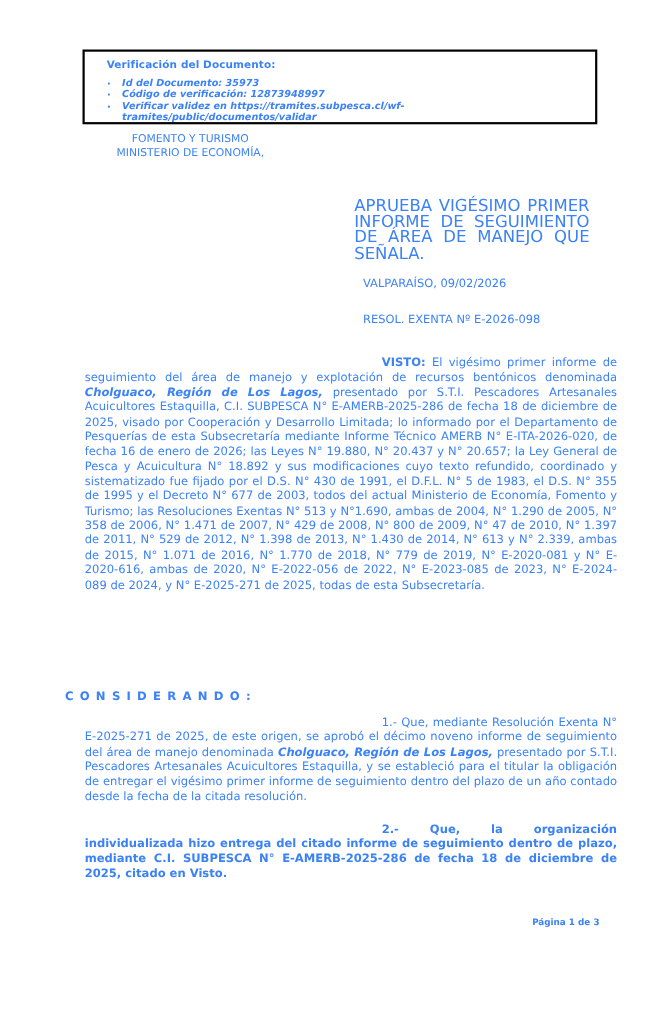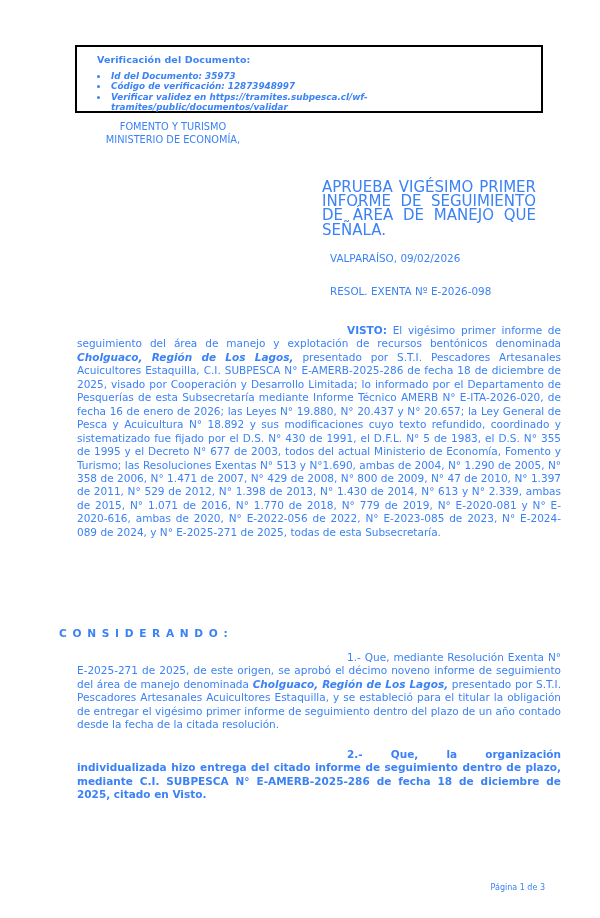--- a/index.html
+++ b/index.html
@@ -104,24 +104,24 @@
     font-size: 10.6px;
     font-weight: bold;
     letter-spacing: 1px;
   }
   .par-1 { top: 651px; }
   .par-2 { top: 748px; font-weight: bold; }
 
   
   .page-footer {
     position: absolute;
-    top: 883px;
+    top: 834px;
     right: 55px;
     font-size: 8px;
-    font-weight: normal;
+    font-weight: bold;
     text-align: center;
   }
 </style>
 </head>
 <body>
 
 <div class="page">
 
   <div class="verify-box">
     <div class="vb-title">Verificación del Documento:</div>

